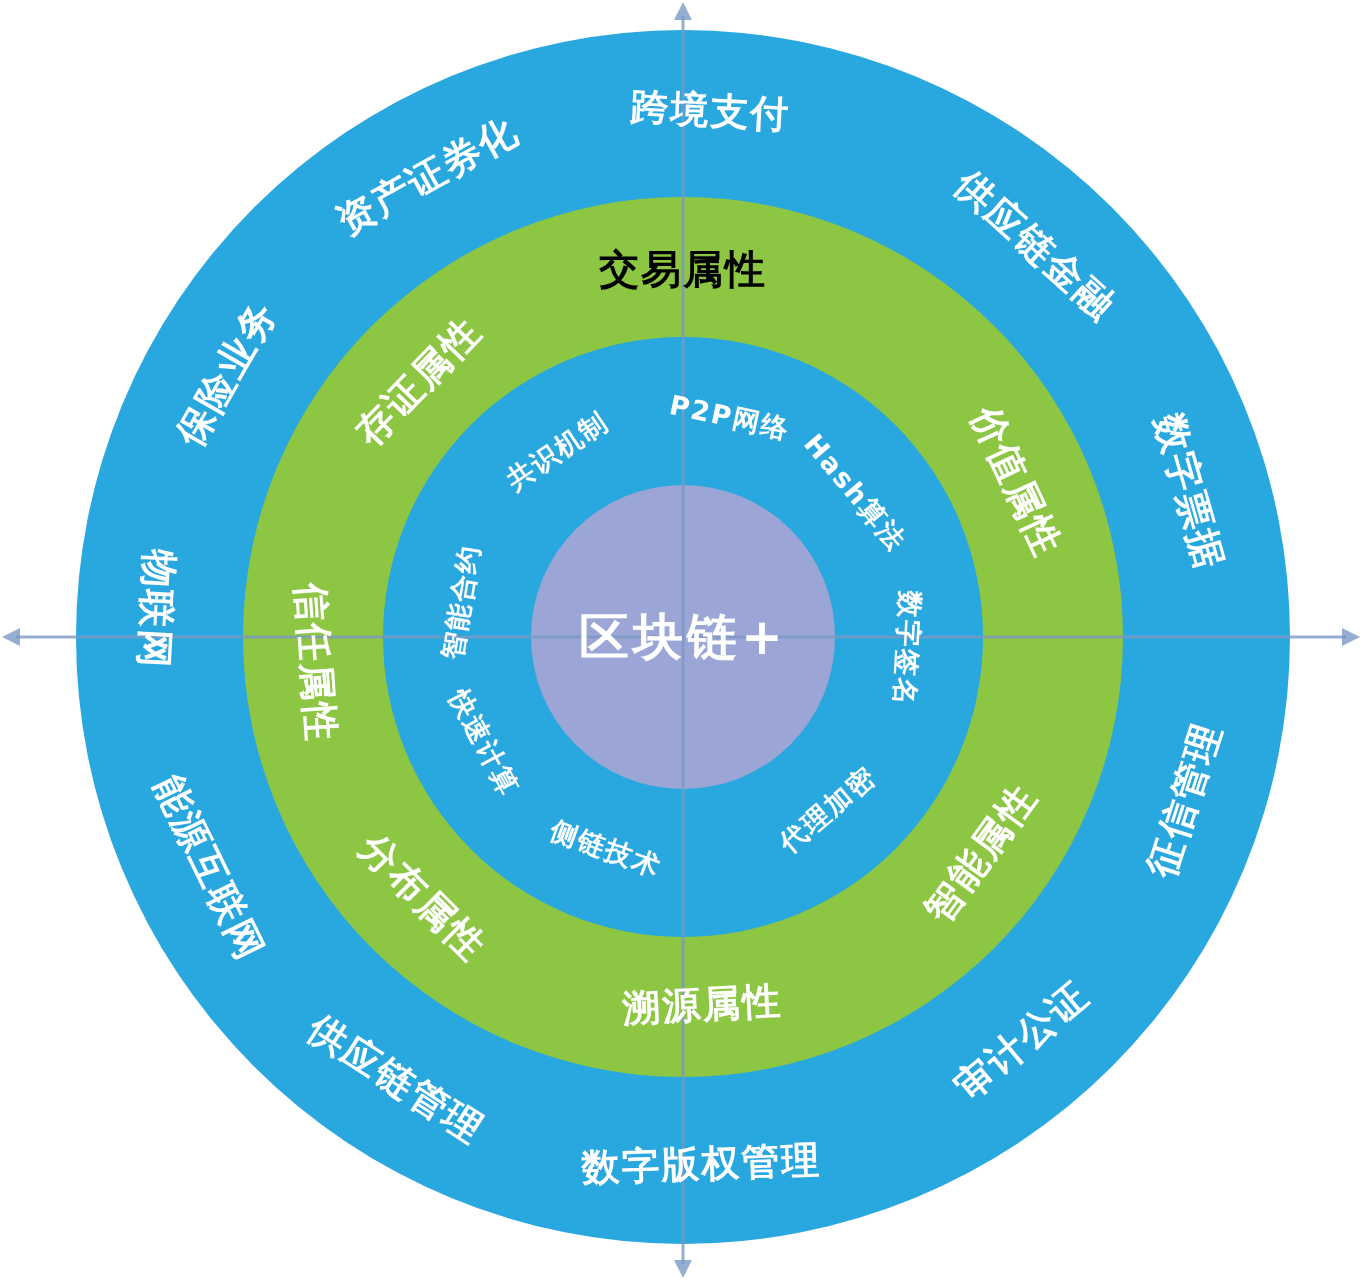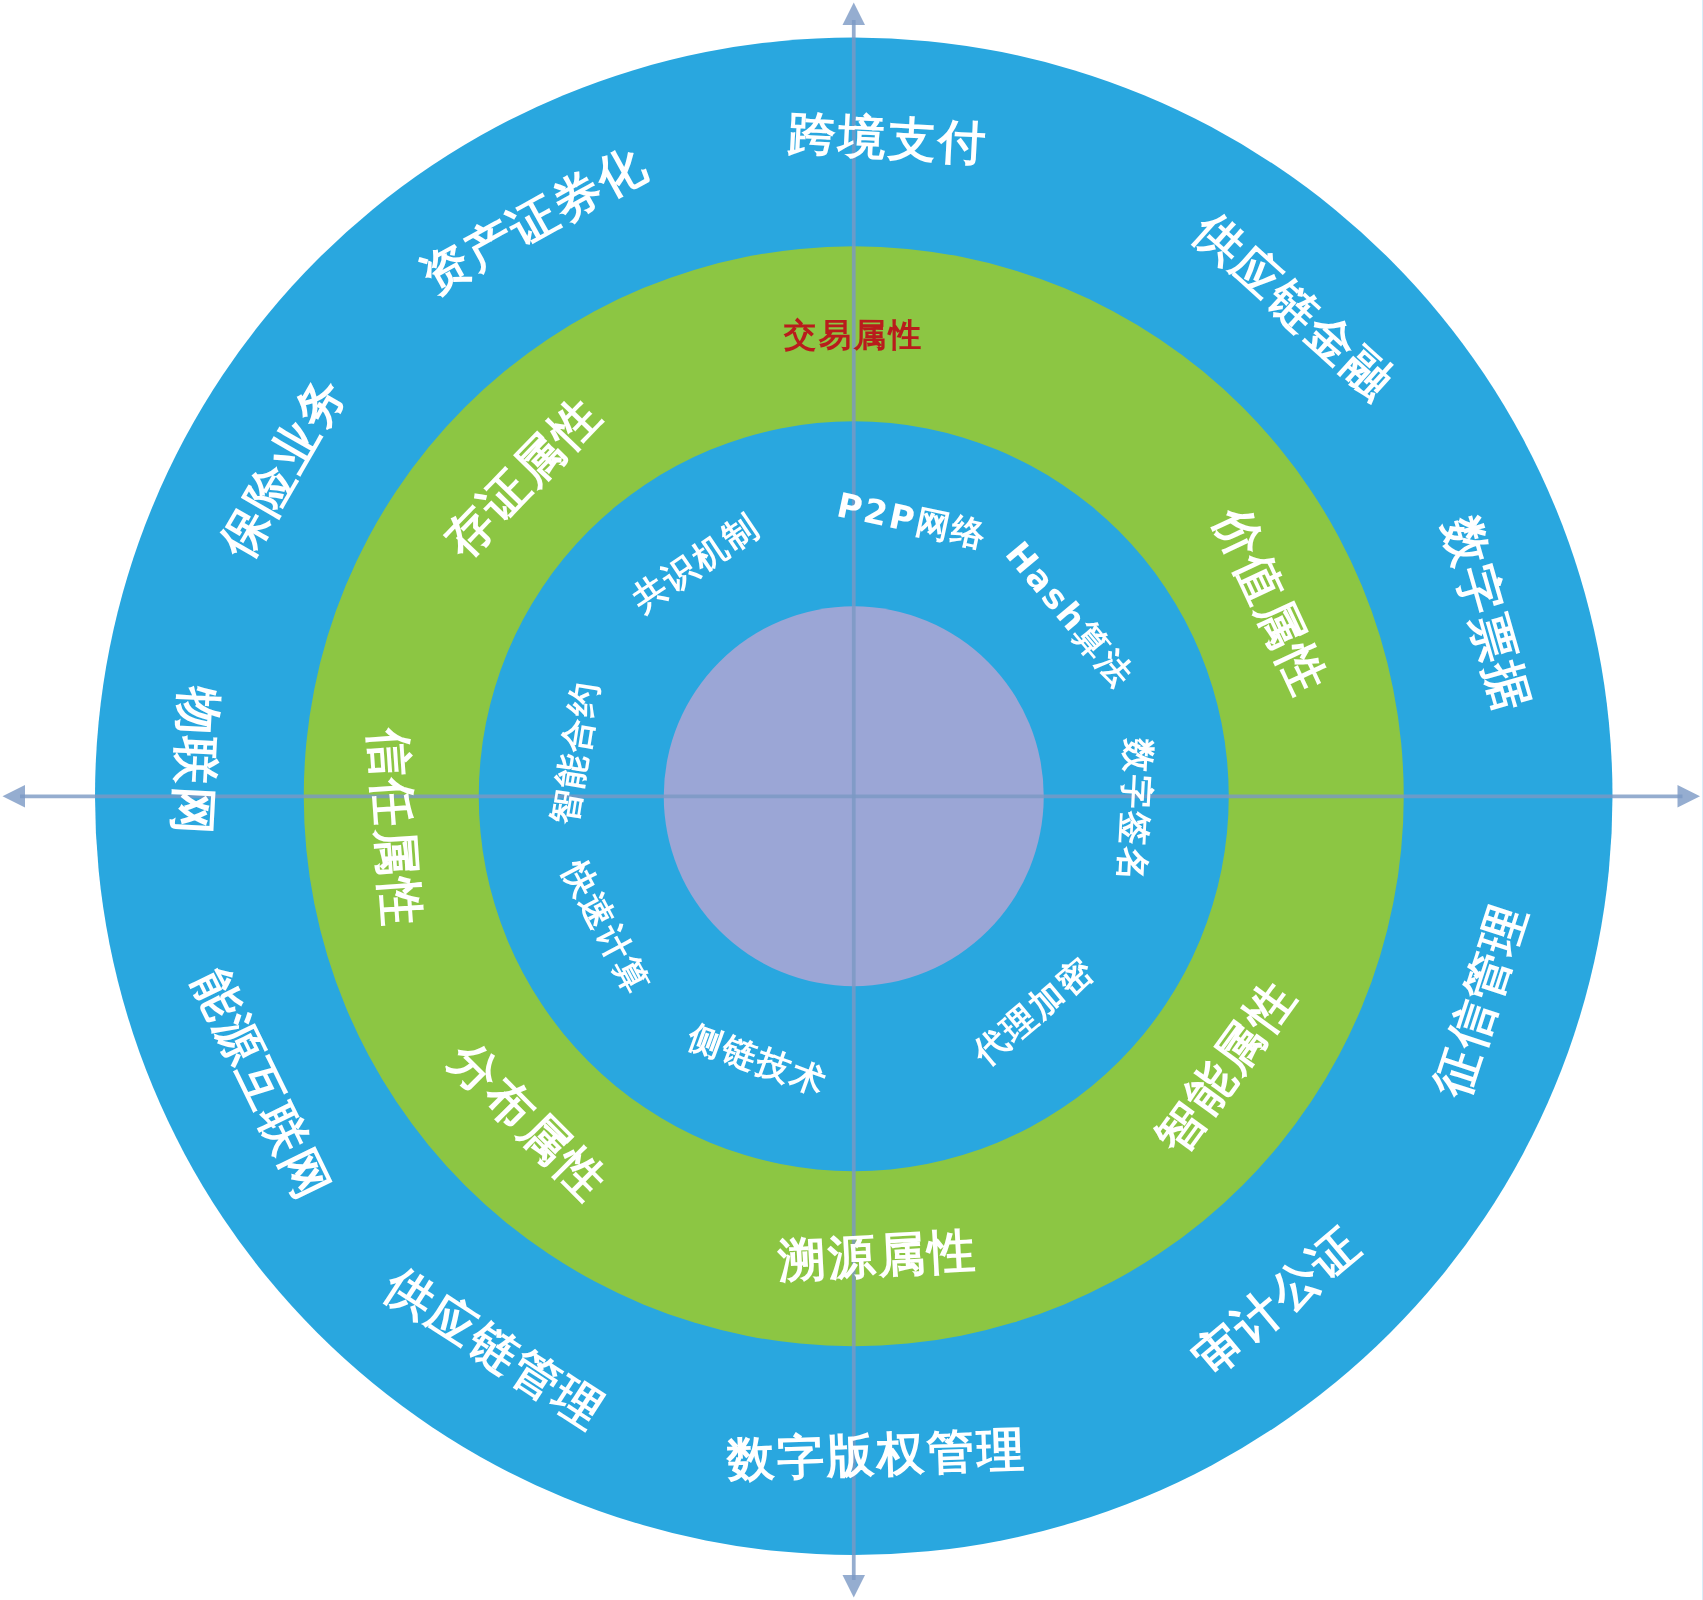--- a/index.html
+++ b/index.html
@@ -51,31 +51,32 @@
       <div class="ring-label" data-name="ring-applications-label" style="font-size: 38px; color: rgb(255, 255, 255); transform: translate(-50%, -50%) rotate(42deg) translateY(-527px);">供应链金融</div>
       <div class="ring-label" data-name="ring-applications-label" style="font-size: 38px; color: rgb(255, 255, 255); transform: translate(-50%, -50%) rotate(74deg) translateY(-527px);">数字票据</div>
       <div class="ring-label" data-name="ring-applications-label" style="font-size: 38px; color: rgb(255, 255, 255); transform: translate(-50%, -50%) rotate(108deg) translateY(-527px) rotate(180deg);">征信管理</div>
       <div class="ring-label" data-name="ring-applications-label" style="font-size: 38px; color: rgb(255, 255, 255); transform: translate(-50%, -50%) rotate(140deg) translateY(-527px) rotate(180deg);">审计公证</div>
       <div class="ring-label" data-name="ring-applications-label" style="font-size: 38px; color: rgb(255, 255, 255); transform: translate(-50%, -50%) rotate(178deg) translateY(-527px) rotate(180deg);">数字版权管理</div>
       <div class="ring-label" data-name="ring-applications-label" style="font-size: 38px; color: rgb(255, 255, 255); transform: translate(-50%, -50%) rotate(213deg) translateY(-527px) rotate(180deg);">供应链管理</div>
       <div class="ring-label" data-name="ring-applications-label" style="font-size: 38px; color: rgb(255, 255, 255); transform: translate(-50%, -50%) rotate(244deg) translateY(-527px) rotate(180deg);">能源互联网</div>
       <div class="ring-label" data-name="ring-applications-label" style="font-size: 38px; color: rgb(255, 255, 255); transform: translate(-50%, -50%) rotate(273deg) translateY(-527px) rotate(180deg);">物联网</div>
       <div class="ring-label" data-name="ring-applications-label" style="font-size: 38px; color: rgb(255, 255, 255); transform: translate(-50%, -50%) rotate(300deg) translateY(-527px);">保险业务</div>
       <div class="ring-label" data-name="ring-applications-label" style="font-size: 38px; color: rgb(255, 255, 255); transform: translate(-50%, -50%) rotate(331deg) translateY(-527px);">资产证券化</div>
-      <div class="ring-label" data-name="ring-attributes-label" style="font-size: 26px; color: #b91c1c; transform: translate(-50%, -50%) rotate(0deg) translateY(-368px);">交易属性</div>
+      <div class="ring-label" data-name="ring-attributes-label" style="font-size: 40px; color: #000000; transform: translate(-50%, -50%) rotate(0deg) translateY(-368px);">交易属性</div>
       <div class="ring-label" data-name="ring-attributes-label" style="font-size: 38px; color: rgb(255, 255, 255); transform: translate(-50%, -50%) rotate(65deg) translateY(-368px);">价值属性</div>
       <div class="ring-label" data-name="ring-attributes-label" style="font-size: 38px; color: rgb(255, 255, 255); transform: translate(-50%, -50%) rotate(126deg) translateY(-368px) rotate(180deg);">智能属性</div>
       <div class="ring-label" data-name="ring-attributes-label" style="font-size: 38px; color: rgb(255, 255, 255); transform: translate(-50%, -50%) rotate(177deg) translateY(-368px) rotate(180deg);">溯源属性</div>
       <div class="ring-label" data-name="ring-attributes-label" style="font-size: 38px; color: rgb(255, 255, 255); transform: translate(-50%, -50%) rotate(225deg) translateY(-368px) rotate(180deg);">分布属性</div>
       <div class="ring-label" data-name="ring-attributes-label" style="font-size: 38px; color: rgb(255, 255, 255); transform: translate(-50%, -50%) rotate(266deg) translateY(-368px) rotate(180deg);">信任属性</div>
       <div class="ring-label" data-name="ring-attributes-label" style="font-size: 38px; color: rgb(255, 255, 255); transform: translate(-50%, -50%) rotate(314deg) translateY(-368px);">存证属性</div>
       <div class="ring-label" data-name="ring-technologies-label" style="font-size: 27px; color: rgb(255, 255, 255); transform: translate(-50%, -50%) rotate(12deg) translateY(-225px);">P2P网络</div>
       <div class="ring-label" data-name="ring-technologies-label" style="font-size: 27px; color: rgb(255, 255, 255); transform: translate(-50%, -50%) rotate(50deg) translateY(-225px);">Hash算法</div>
       <div class="ring-label" data-name="ring-technologies-label" style="font-size: 27px; color: rgb(255, 255, 255); transform: translate(-50%, -50%) rotate(93deg) translateY(-225px);">数字签名</div>
       <div class="ring-label" data-name="ring-technologies-label" style="font-size: 27px; color: rgb(255, 255, 255); transform: translate(-50%, -50%) rotate(140deg) translateY(-225px) rotate(180deg);">代理加密</div>
       <div class="ring-label" data-name="ring-technologies-label" style="font-size: 27px; color: rgb(255, 255, 255); transform: translate(-50%, -50%) rotate(200deg) translateY(-225px) rotate(180deg);">侧链技术</div>
       <div class="ring-label" data-name="ring-technologies-label" style="font-size: 27px; color: rgb(255, 255, 255); transform: translate(-50%, -50%) rotate(242deg) translateY(-225px) rotate(180deg);">快速计算</div>
       <div class="ring-label" data-name="ring-technologies-label" style="font-size: 27px; color: rgb(255, 255, 255); transform: translate(-50%, -50%) rotate(279deg) translateY(-225px);">智能合约</div>
       <div class="ring-label" data-name="ring-technologies-label" style="font-size: 27px; color: rgb(255, 255, 255); transform: translate(-50%, -50%) rotate(326deg) translateY(-225px);">共识机制</div>
     </div>
 
+  <div class="center-label" data-name="center-label" style="color: rgb(255, 255, 255);">区块链+</div>
 
 </div>
 
 </body></html>

